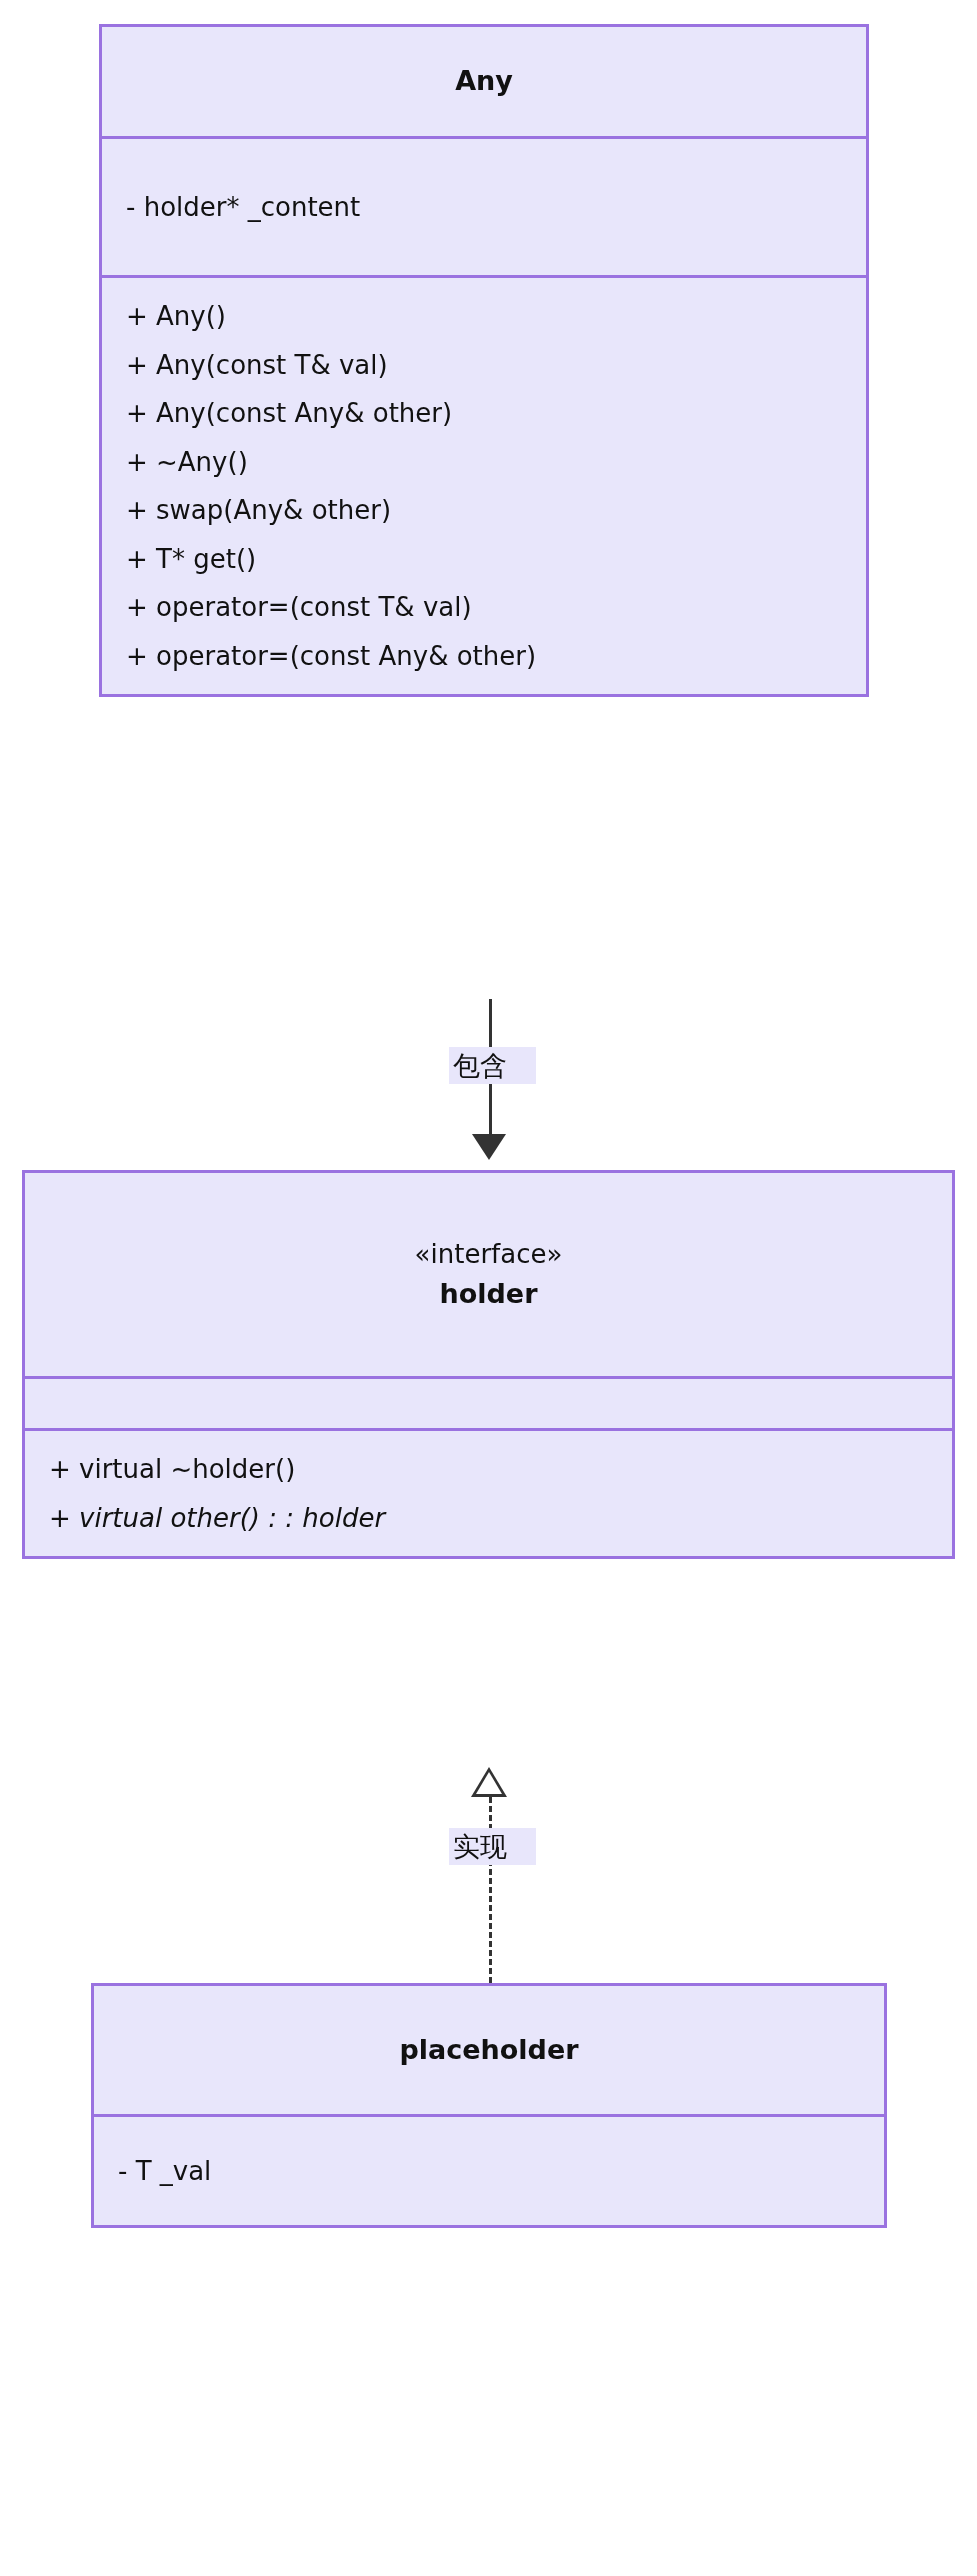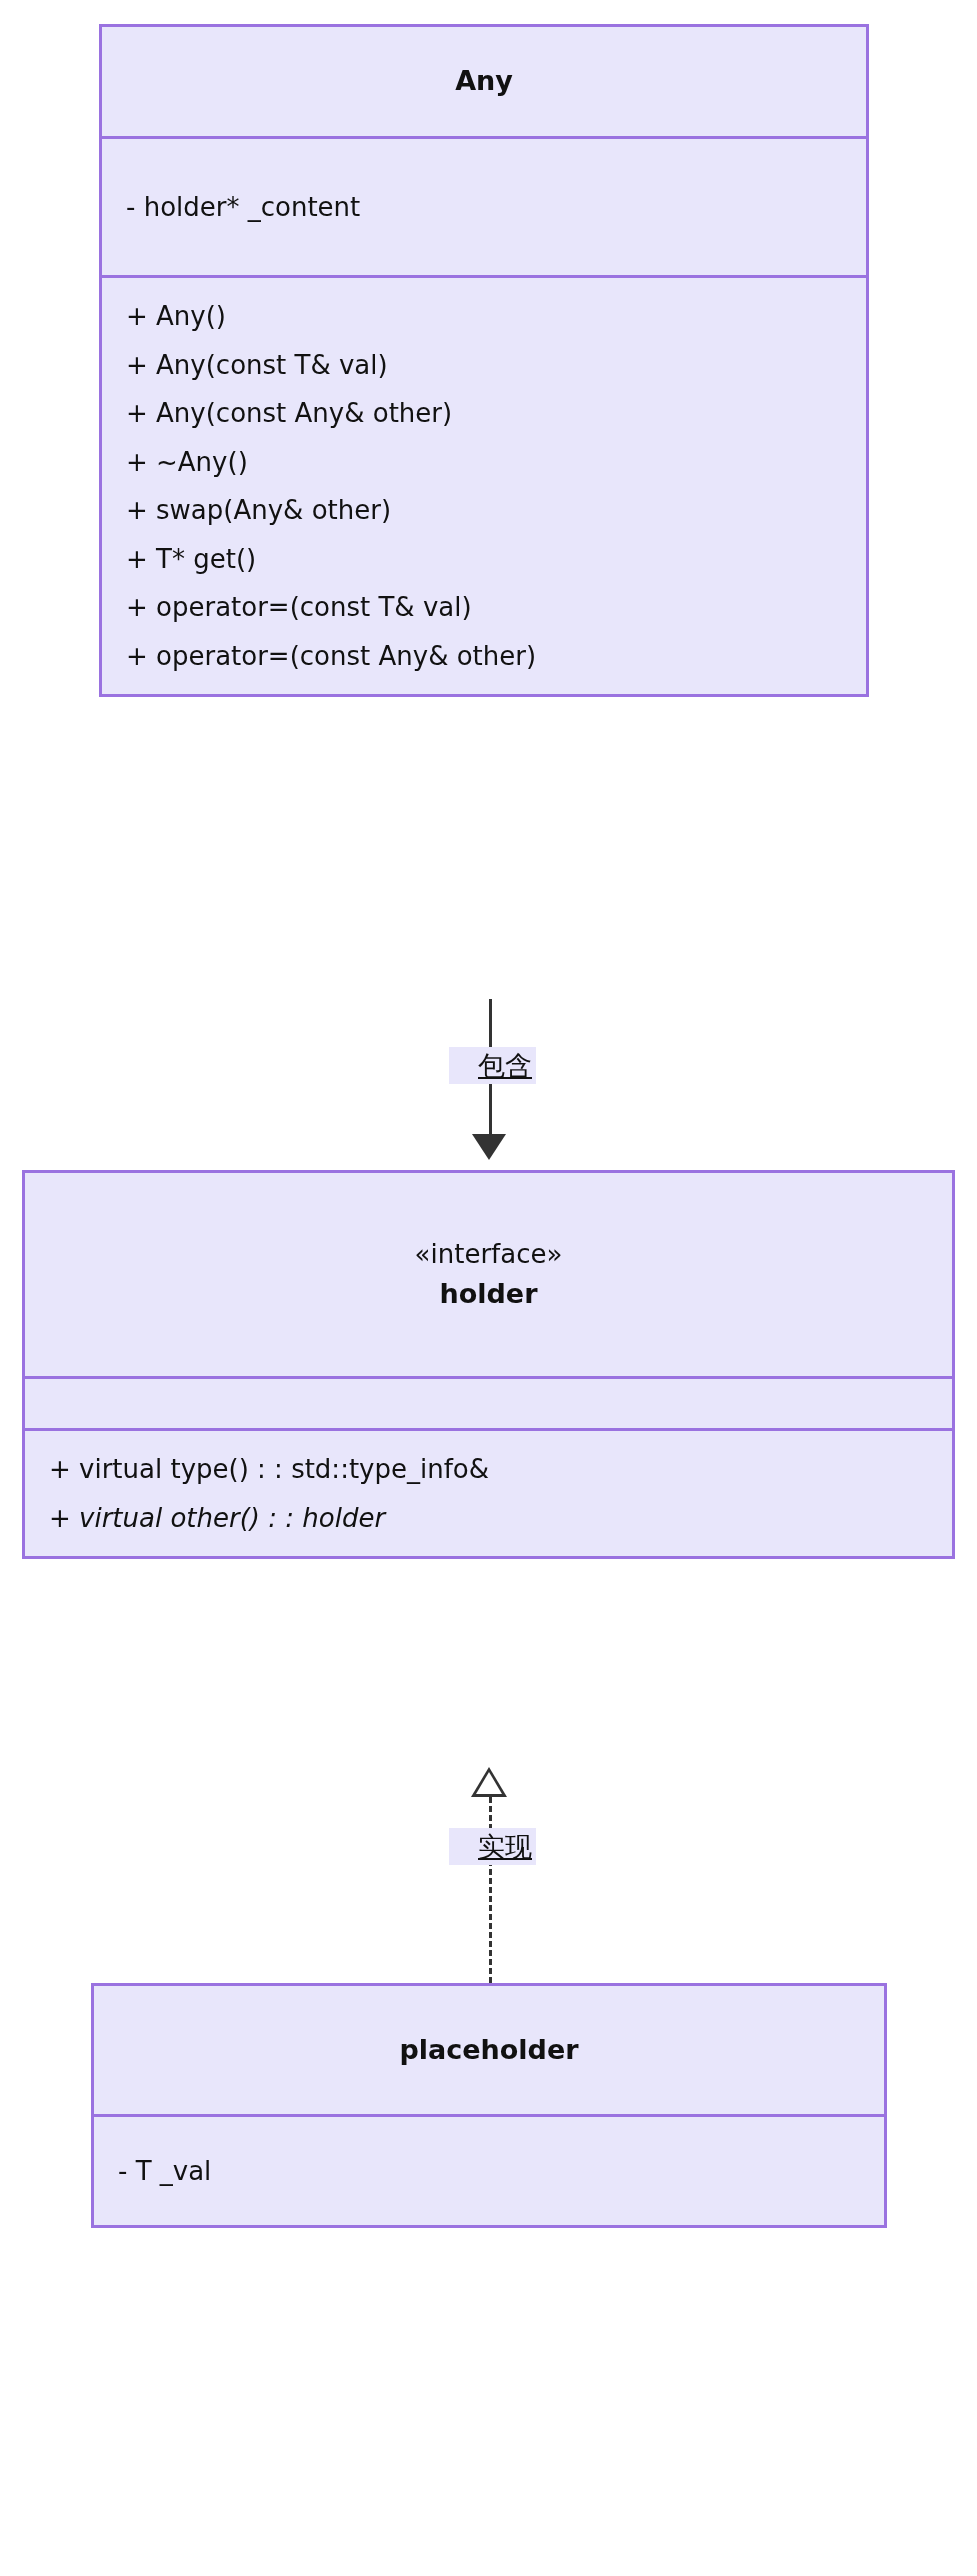--- a/index.html
+++ b/index.html
@@ -129,22 +129,21 @@
   }
 
   .edge-label {
     position: absolute;
     background: #e8e6fb;
     font-size: 27px;
     line-height: 1.15;
     padding: 3px 4px;
     color: #111111;
     white-space: nowrap;
-    text-align: right;
-    text-decoration: underline;
+    text-align: left;
   }
 
   
   #class-any         { left: 99px; top: 24px;   width: 770px; }
   #class-any .header     { height: 112px; }
   #class-any .attrs      { height: 139px; }
 
   #class-holder      { left: 22px;  top: 1170px; width: 933px; }
   #class-holder .header  { height: 206px; }
   #class-holder .attrs   { height: 52px; }
@@ -193,21 +192,21 @@
     <div class="edge-label">包含</div>
   </div>
 
   <div class="uml-class" id="class-holder">
     <div class="compartment header">
       <div class="class-stereotype">«interface»</div>
       <div class="class-title">holder</div>
     </div>
     <div class="compartment members attrs empty"></div>
     <div class="compartment members ops">
-      <div class="member">+ virtual type() : : std::type_info&amp;</div>
+      <div class="member">+ virtual ~holder()</div>
       <div class="member abstract">+ virtual other() : : holder</div>
     </div>
   </div>
 
   <div class="connector" id="edge-holder-placeholder">
     <div class="arrowhead-hollow"></div>
     <div class="edge-line dashed"></div>
     <div class="edge-label">实现</div>
   </div>
 

